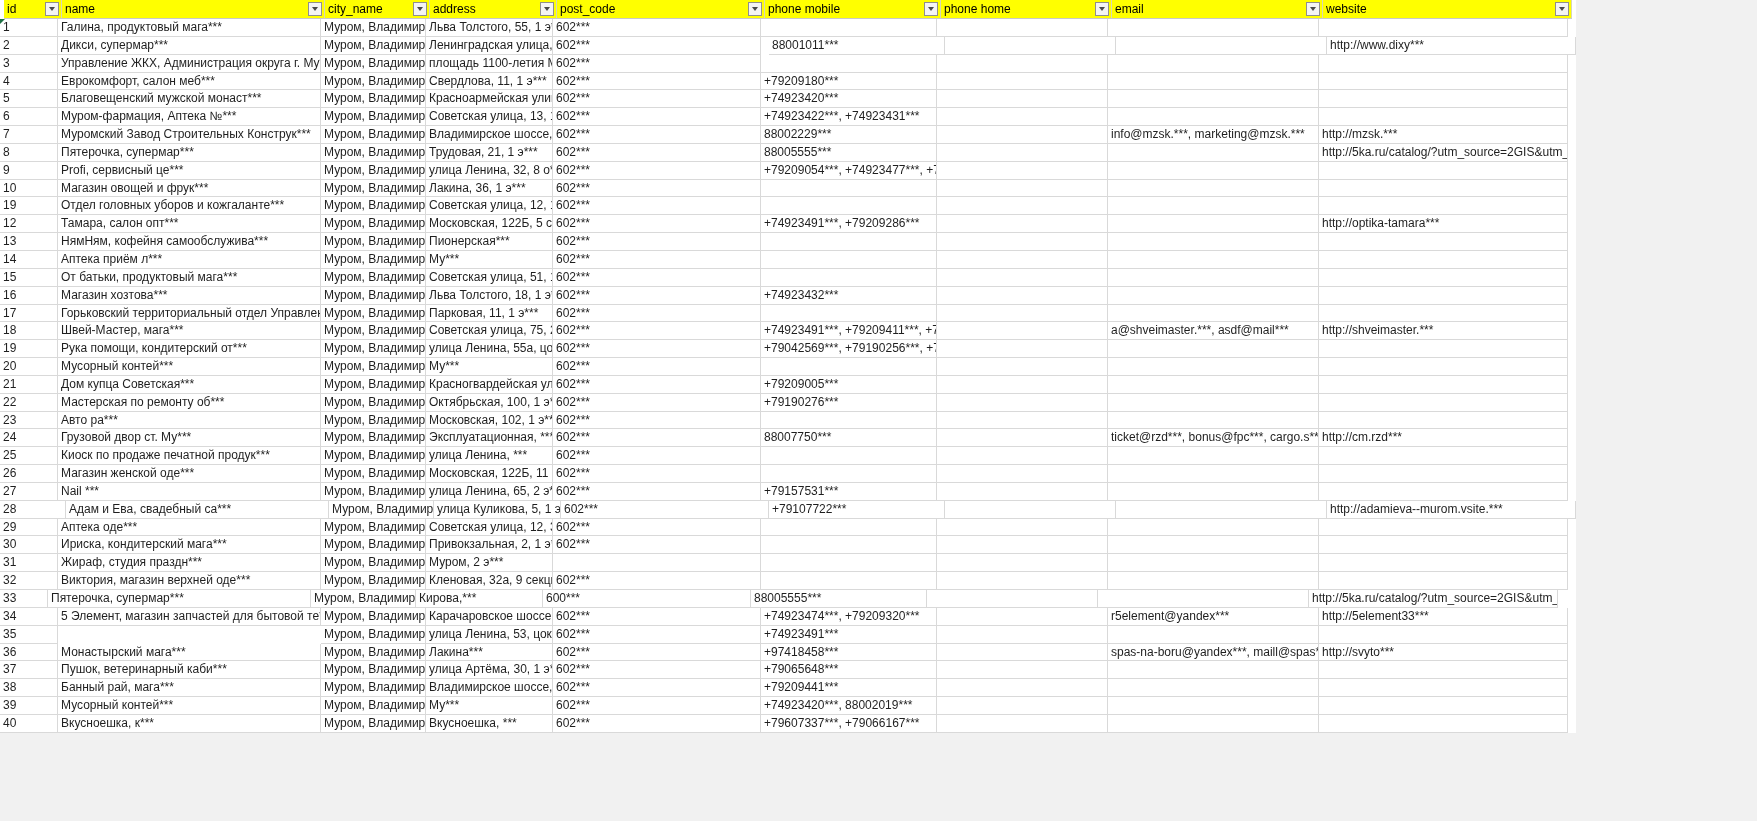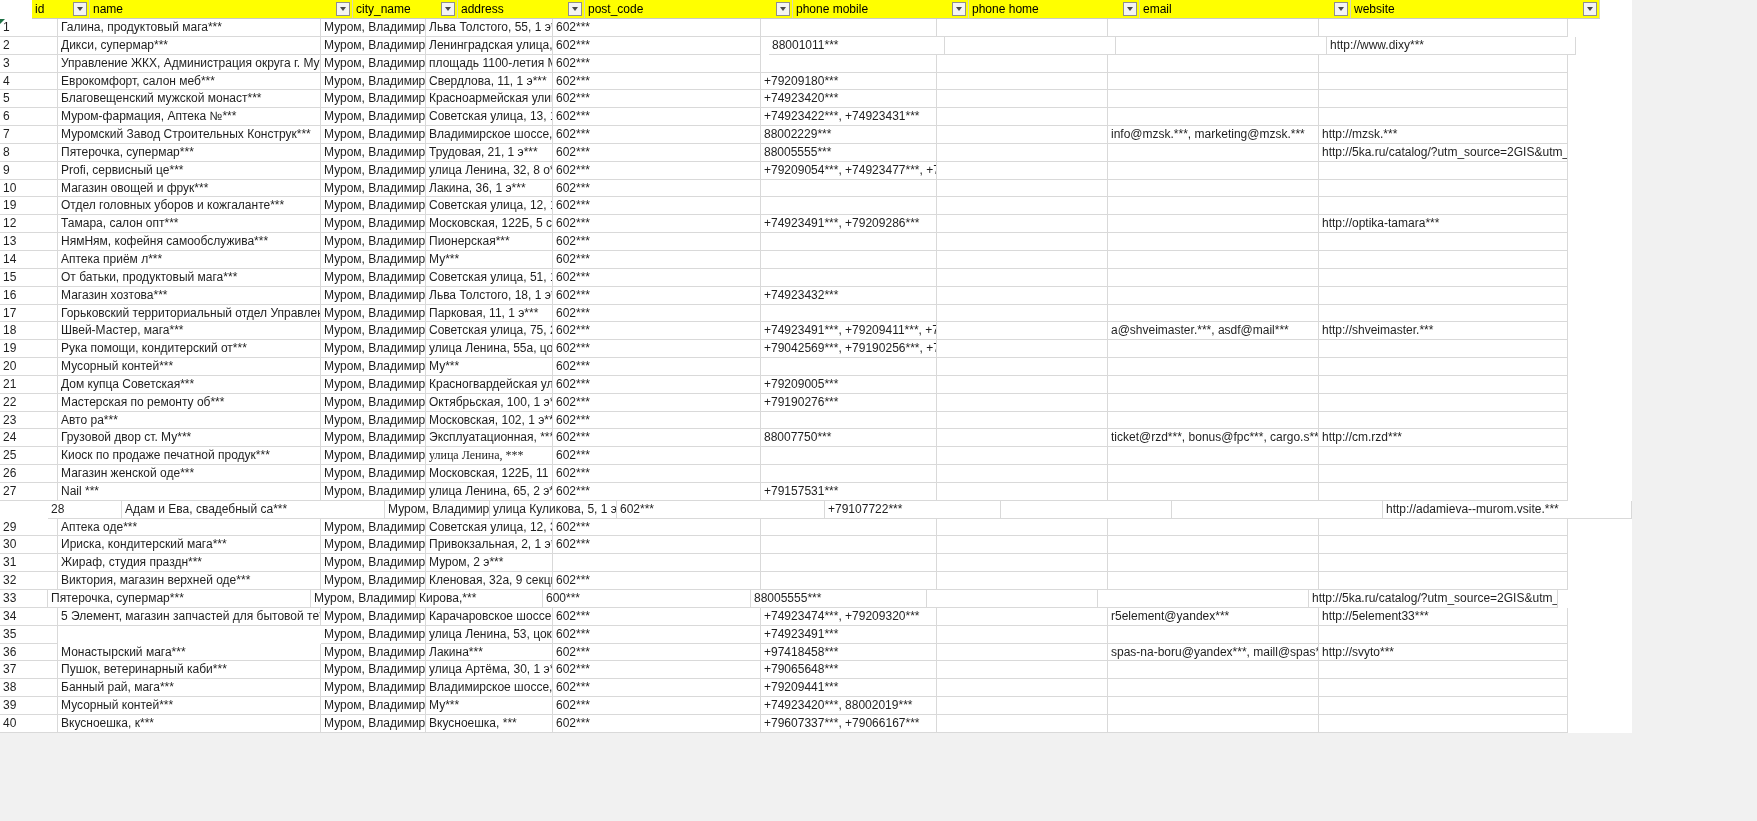--- a/index.html
+++ b/index.html
@@ -361,21 +361,21 @@
       <div class="cell" style="width: 208px;">602***</div>
       <div class="cell" style="width: 176px;">88007750***</div>
       <div class="cell" style="width: 171px;"></div>
       <div class="cell" style="width: 211px;">ticket@rzd***, bonus@fpc***, cargo.s***</div>
       <div class="cell" style="width: 249px;">http://cm.rzd***</div>
     </div>
     <div class="drow">
       <div class="cell" style="width: 58px;">25</div>
       <div class="cell" style="width: 263px;">Киоск по продаже печатной продук***</div>
       <div class="cell" style="width: 105px;">Муром, Владимирская обл***</div>
-      <div class="cell" style="width: 127px; font-family: Liberation Serif, serif;">улица Ленина, ***</div>
+      <div class="cell" style="width: 127px;">улица Ленина, ***</div>
       <div class="cell" style="width: 208px;">602***</div>
       <div class="cell" style="width: 176px;"></div>
       <div class="cell" style="width: 171px;"></div>
       <div class="cell" style="width: 211px;"></div>
       <div class="cell" style="width: 249px;"></div>
     </div>
     <div class="drow">
       <div class="cell" style="width: 58px;">26</div>
       <div class="cell" style="width: 263px;">Магазин женской оде***</div>
       <div class="cell" style="width: 105px;">Муром, Владимирская обл***</div>
@@ -391,21 +391,21 @@
       <div class="cell" style="width: 263px;">Nail ***</div>
       <div class="cell" style="width: 105px;">Муром, Владимирская обл***</div>
       <div class="cell" style="width: 127px;">улица Ленина, 65, 2 э***</div>
       <div class="cell" style="width: 208px;">602***</div>
       <div class="cell" style="width: 176px;">+79157531***</div>
       <div class="cell" style="width: 171px;"></div>
       <div class="cell" style="width: 211px;"></div>
       <div class="cell" style="width: 249px;"></div>
     </div>
     <div class="drow">
-      <div class="cell" style="width: 74px; margin-left: 48px;">28</div>
+      <div class="cell" style="width: 66px;">28</div>
       <div class="cell" style="width: 263px;">Адам и Ева, свадебный са***</div>
       <div class="cell" style="width: 105px;">Муром, Владимирская обл***</div>
       <div class="cell" style="width: 127px;">улица Куликова, 5, 1 э***</div>
       <div class="cell" style="width: 208px;">602***</div>
       <div class="cell" style="width: 176px;">+79107722***</div>
       <div class="cell" style="width: 171px;"></div>
       <div class="cell" style="width: 211px;"></div>
       <div class="cell" style="width: 249px;">http://adamieva--murom.vsite.***</div>
     </div>
     <div class="drow">

